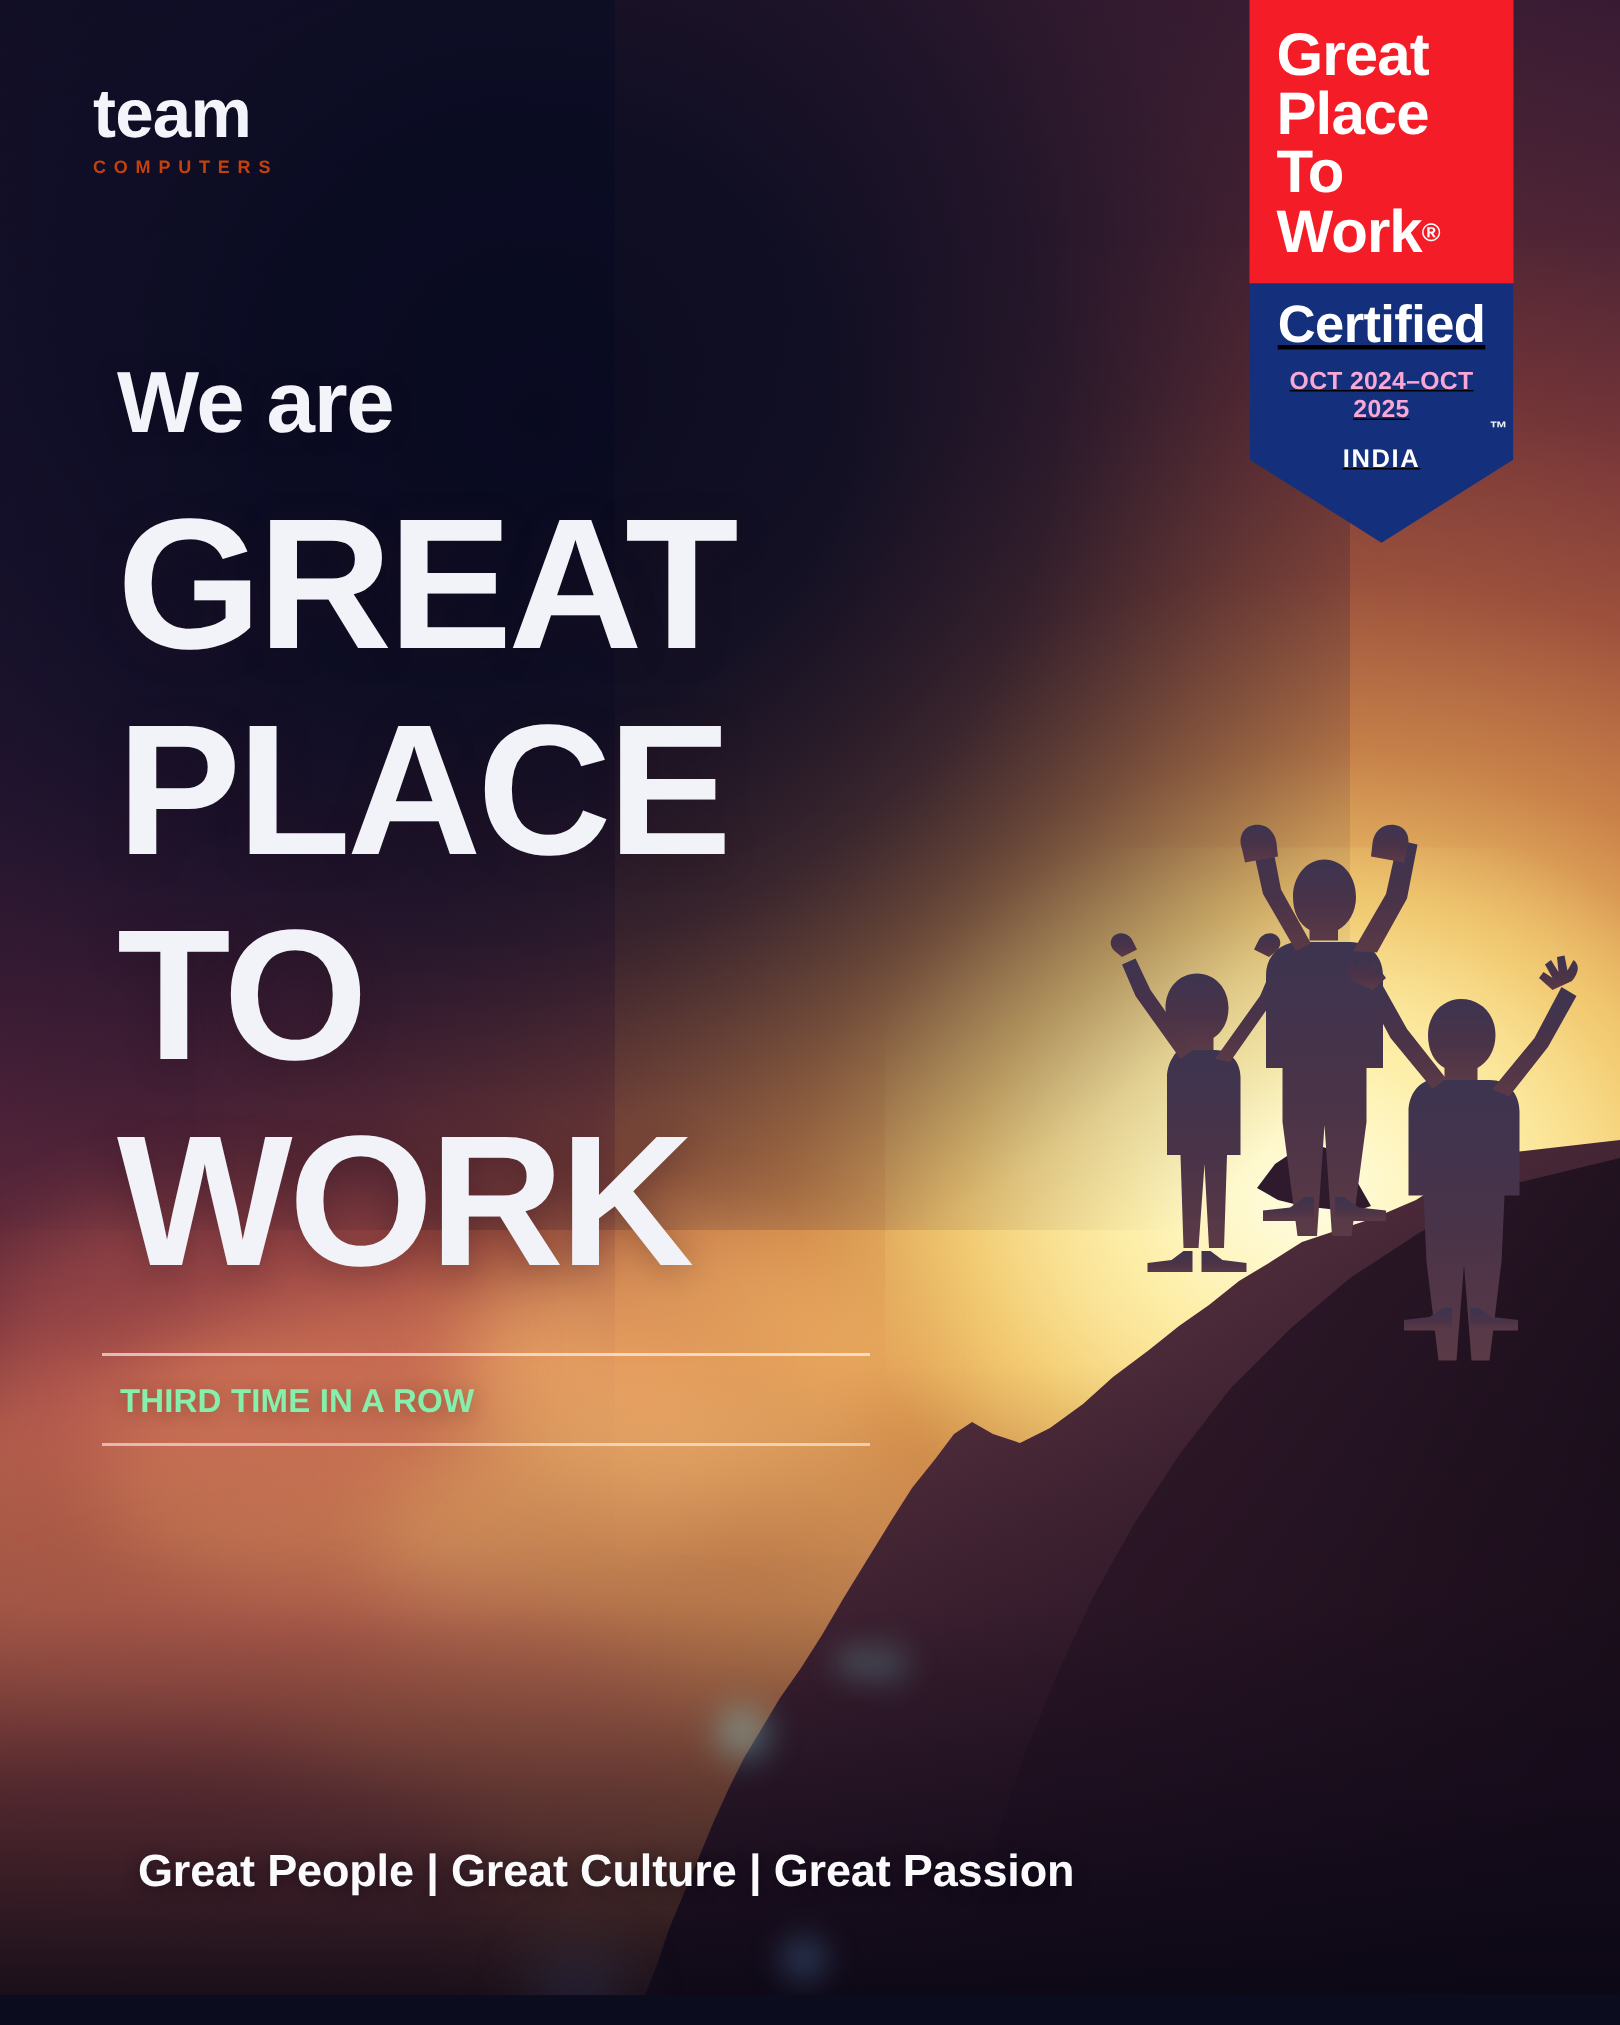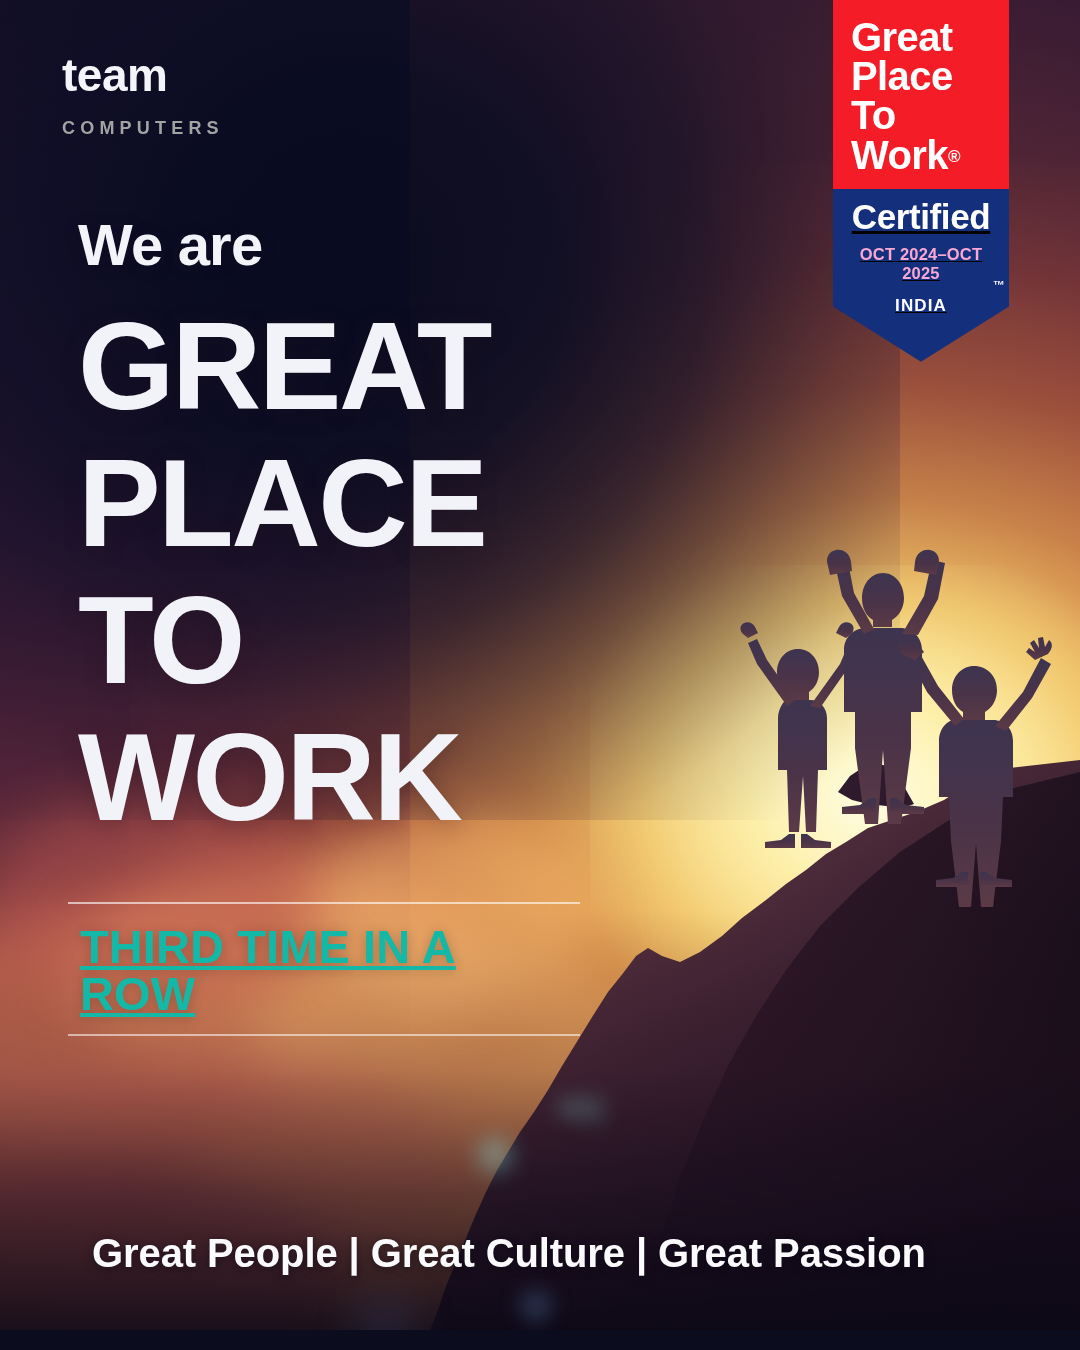--- a/index.html
+++ b/index.html
@@ -117,22 +117,22 @@
   .b5{ left:350px; top:1300px; width:70px; height:54px; filter:blur(22px);
        background:radial-gradient(circle,rgba(96,130,215,0.30) 0%,rgba(70,100,180,0.12) 60%,rgba(50,80,150,0) 82%); }
 
   
   .logo{ position:absolute; left:62px; top:52px; }
   .logo-word{
     font-size:46px; font-weight:700; color:#f4f5fb;
     letter-spacing:-0.5px; line-height:1;
   }
   .logo-sub{
-    margin-top:21px;
-    font-size:18px; font-weight:700; color:#a3a3a3;
+    margin-top:7px;
+    font-size:12px; font-weight:700; color:#c2410c;
     letter-spacing:5.2px; line-height:1;
   }
 
   
   .badge{ position:absolute; left:833px; top:0; width:176px; }
   .badge-red{
     background:#f41c27;
     padding:18px 16px 14px 18px;
   }
   .badge-red .ln{
@@ -147,50 +147,49 @@
     clip-path:polygon(0 0,100% 0,100% 68%,50% 100%,0 68%);
     padding-bottom:46px;
     text-decoration:underline;
   }
   .cert{ color:#fff; font-weight:700; font-size:35px; line-height:1; letter-spacing:-0.4px; }
   .dates{ color:#f9a8d4; font-weight:700; font-size:16.5px; letter-spacing:0.2px; margin-top:11px; }
   .country{ color:#fff; font-weight:700; font-size:17px; letter-spacing:1.1px; margin-top:13px; }
   .tm{ position:absolute; left:160px; top:278px; color:#f2f2f6; font-size:12px; font-weight:700; letter-spacing:0.5px; }
 
   
-  .hero{ position:absolute; left:78px; top:216px; }
+  .hero{ position:absolute; left:78px; top:240px; }
   .we-are{
     font-size:58px; font-weight:700; color:#f3f4f9;
     letter-spacing:-0.8px; line-height:1;
     text-shadow:0 2px 14px rgba(20,10,30,0.35);
   }
   .big{
     margin-top:24px;
     font-size:124px; font-weight:700; color:#f2f3f8;
     line-height:1.105; letter-spacing:-2.6px;
     text-shadow:0 3px 22px rgba(40,16,30,0.30);
   }
   .big div{ white-space:nowrap; }
 
   
   .sub-wrap{ position:absolute; left:68px; top:902px; width:512px; }
   .rule{ height:2px; background:rgba(255,255,255,0.62); }
   .rule.bottom{ background:rgba(255,255,255,0.55); }
   .sub{
     padding:19px 0 17px 12px;
-    font-size:47px; font-weight:700; color:#14b8a6;
+    font-size:22px; font-weight:700; color:#86efac;
     letter-spacing:0.1px; line-height:1;
     text-shadow:0 2px 12px rgba(60,24,20,0.30);
-    text-decoration:underline;
   }
 
   
   .tagline{
     position:absolute; left:92px; top:1233px;
-    font-size:40px; font-weight:700; color:#fbfbfd;
+    font-size:30px; font-weight:700; color:#fbfbfd;
     letter-spacing:-0.1px; line-height:1;
     text-shadow:0 2px 10px rgba(10,6,20,0.55);
   }
 </style>
 </head>
 <body>
 
 <div class="poster">
 
   <div class="bg-base"></div>

